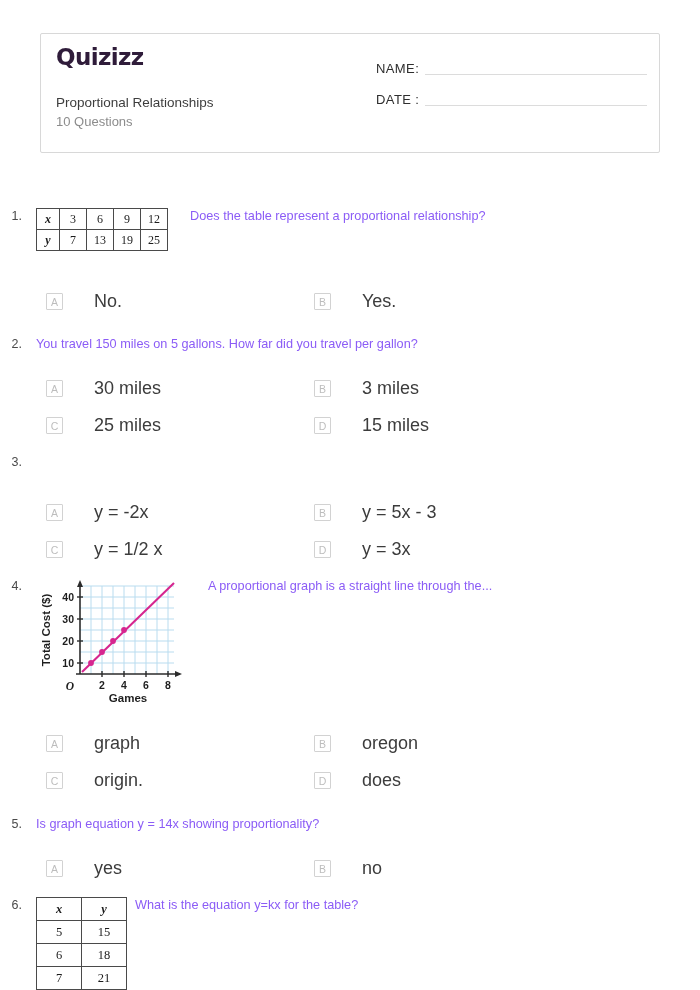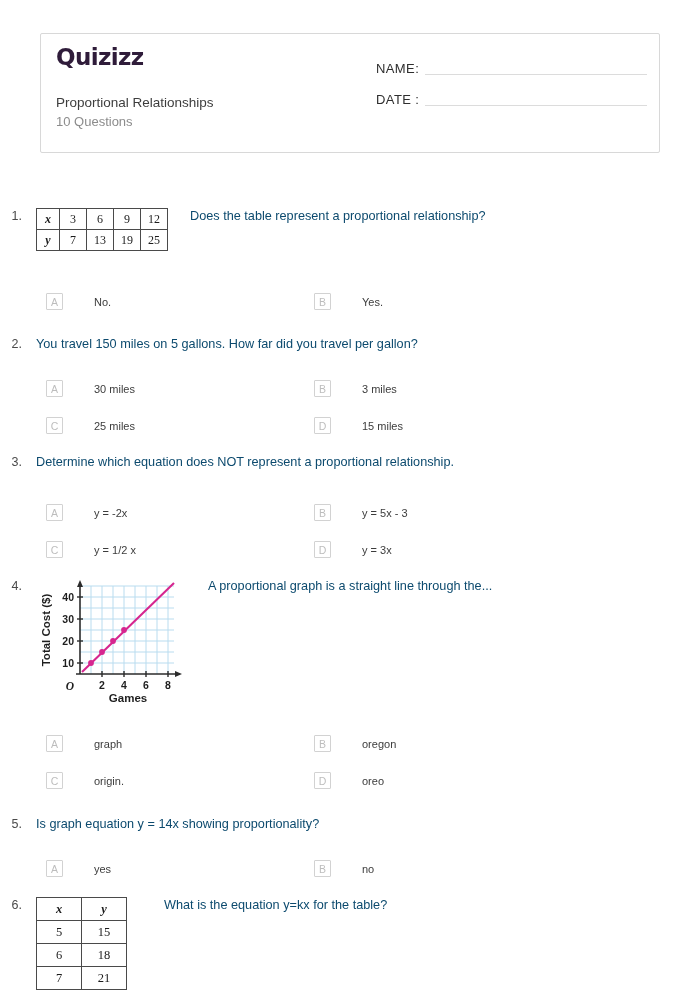--- a/index.html
+++ b/index.html
@@ -96,21 +96,21 @@
     text-align: right;
     font-size: 12.5px;
     color: #4a4a4a;
     padding-right: 14px;
     box-sizing: border-box;
     flex: none;
     padding-top: 1px;
   }
   .q-text {
     font-size: 12.7px;
-    color: #0c4a6e;
+    color: #8b5cf6;
     line-height: 1.35;
     padding-top: 0px;
   }
   .q-media { flex: none; }
 
   
   .answers {
     position: absolute;
     left: 0;
     width: 700px;
@@ -130,21 +130,21 @@
     border: 1px solid #d2d2d2;
     color: #bdbdbd;
     font-size: 10.5px;
     line-height: 17px;
     text-align: center;
     flex: none;
     box-sizing: border-box;
     border-radius: 1px;
   }
   .ans-text {
-    font-size: 11px;
+    font-size: 18px;
     color: #3c3c3c;
     margin-left: 31px;
   }
 
   
   table.datatable {
     border-collapse: collapse;
     font-family: "Liberation Serif", serif;
   }
   table.datatable td {
@@ -260,21 +260,20 @@
       <div class="ans right">
         <span class="ans-letter">D</span>
         <span class="ans-text">15 miles</span>
       </div>
     </div>
   </div>
 
   <div class="q-block" style="top:454px;">
     <div class="q-head">
       <div class="q-num">3.</div>
-      <div class="q-text">Determine which equation does NOT represent a proportional relationship.</div>
     </div>
   </div>
 
   <div class="answers" style="top:494px;">
     <div class="ans-row">
       <div class="ans left">
         <span class="ans-letter">A</span>
         <span class="ans-text">y = -2x</span>
       </div>
       <div class="ans right">
@@ -386,21 +385,21 @@
         <span class="ans-text">oregon</span>
       </div>
     </div>
     <div class="ans-row">
       <div class="ans left">
         <span class="ans-letter">C</span>
         <span class="ans-text">origin.</span>
       </div>
       <div class="ans right">
         <span class="ans-letter">D</span>
-        <span class="ans-text">oreo</span>
+        <span class="ans-text">does</span>
       </div>
     </div>
   </div>
 
   <div class="q-block" style="top:816px;">
     <div class="q-head">
       <div class="q-num">5.</div>
       <div class="q-text">Is graph equation y = 14x showing proportionality?</div>
     </div>
   </div>
@@ -436,17 +435,17 @@
             <td>6</td>
             <td>18</td>
           </tr>
           <tr>
             <td>7</td>
             <td>21</td>
           </tr>
         </tbody>
           </table>
       </div>
-      <div class="q-text" style="margin-left:37px;">What is the equation y=kx for the table?</div>
+      <div class="q-text" style="margin-left:8px;">What is the equation y=kx for the table?</div>
     </div>
   </div>
 
 </div>
 
 </body></html>

